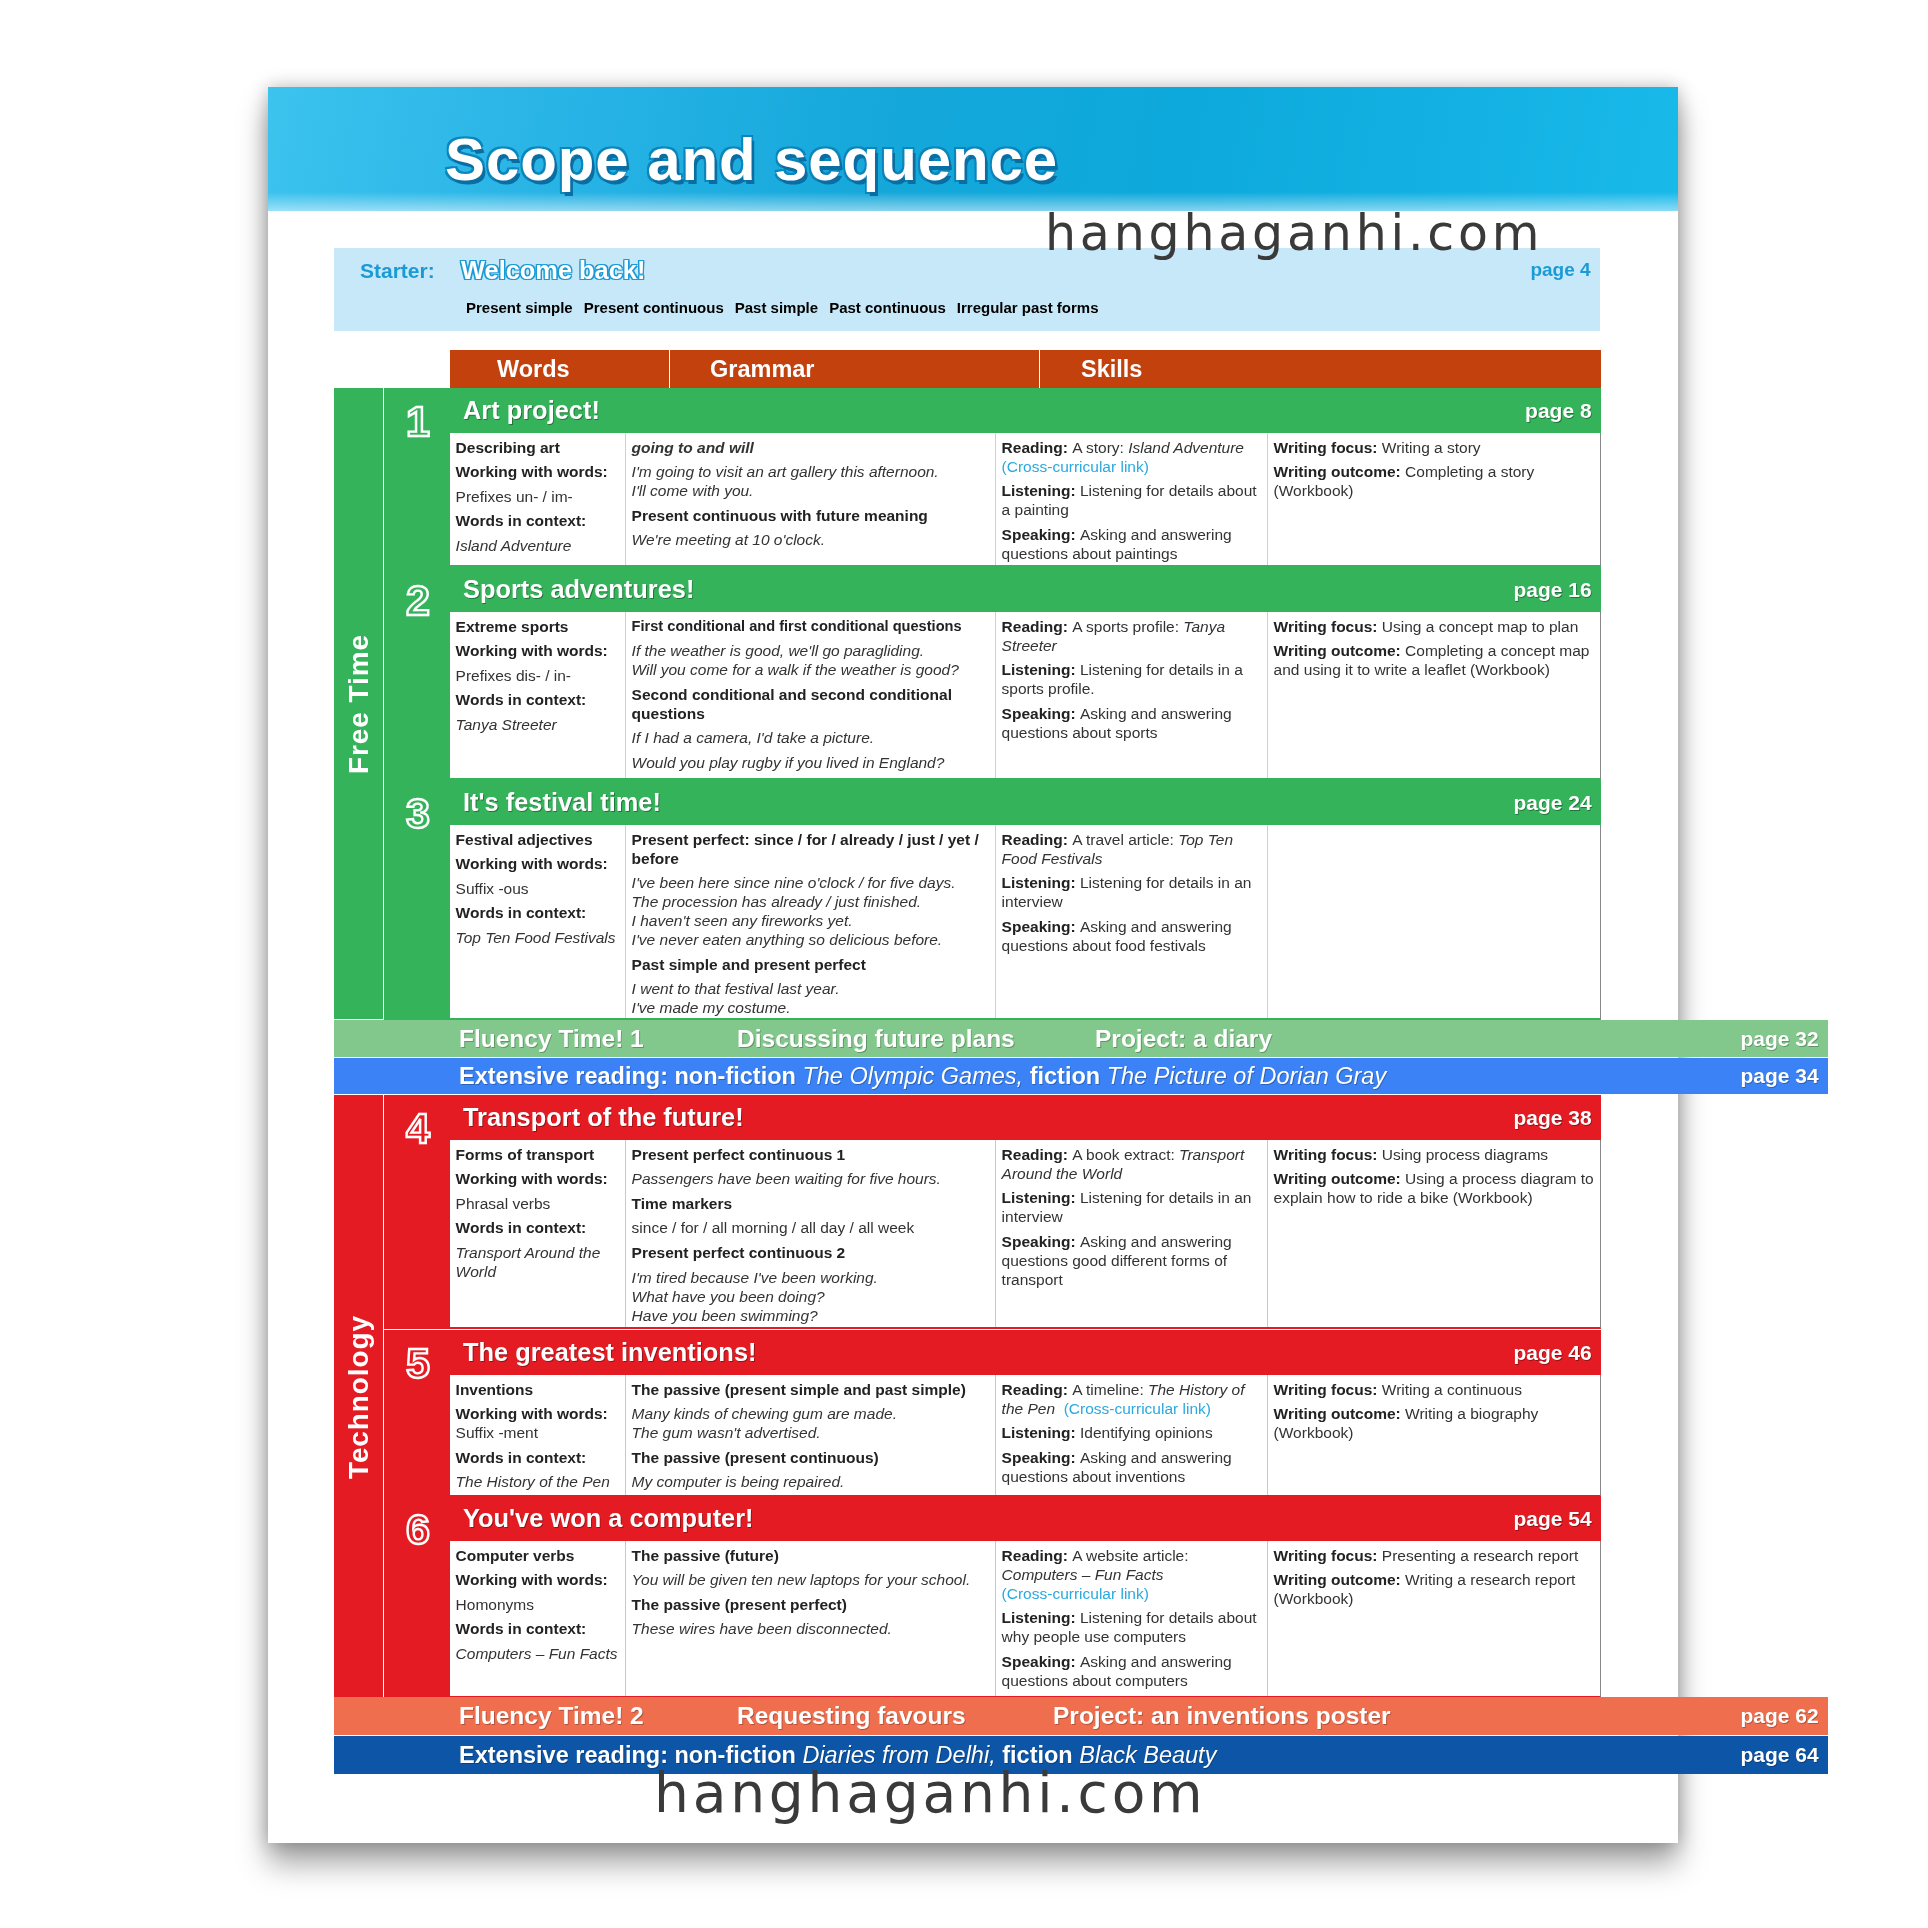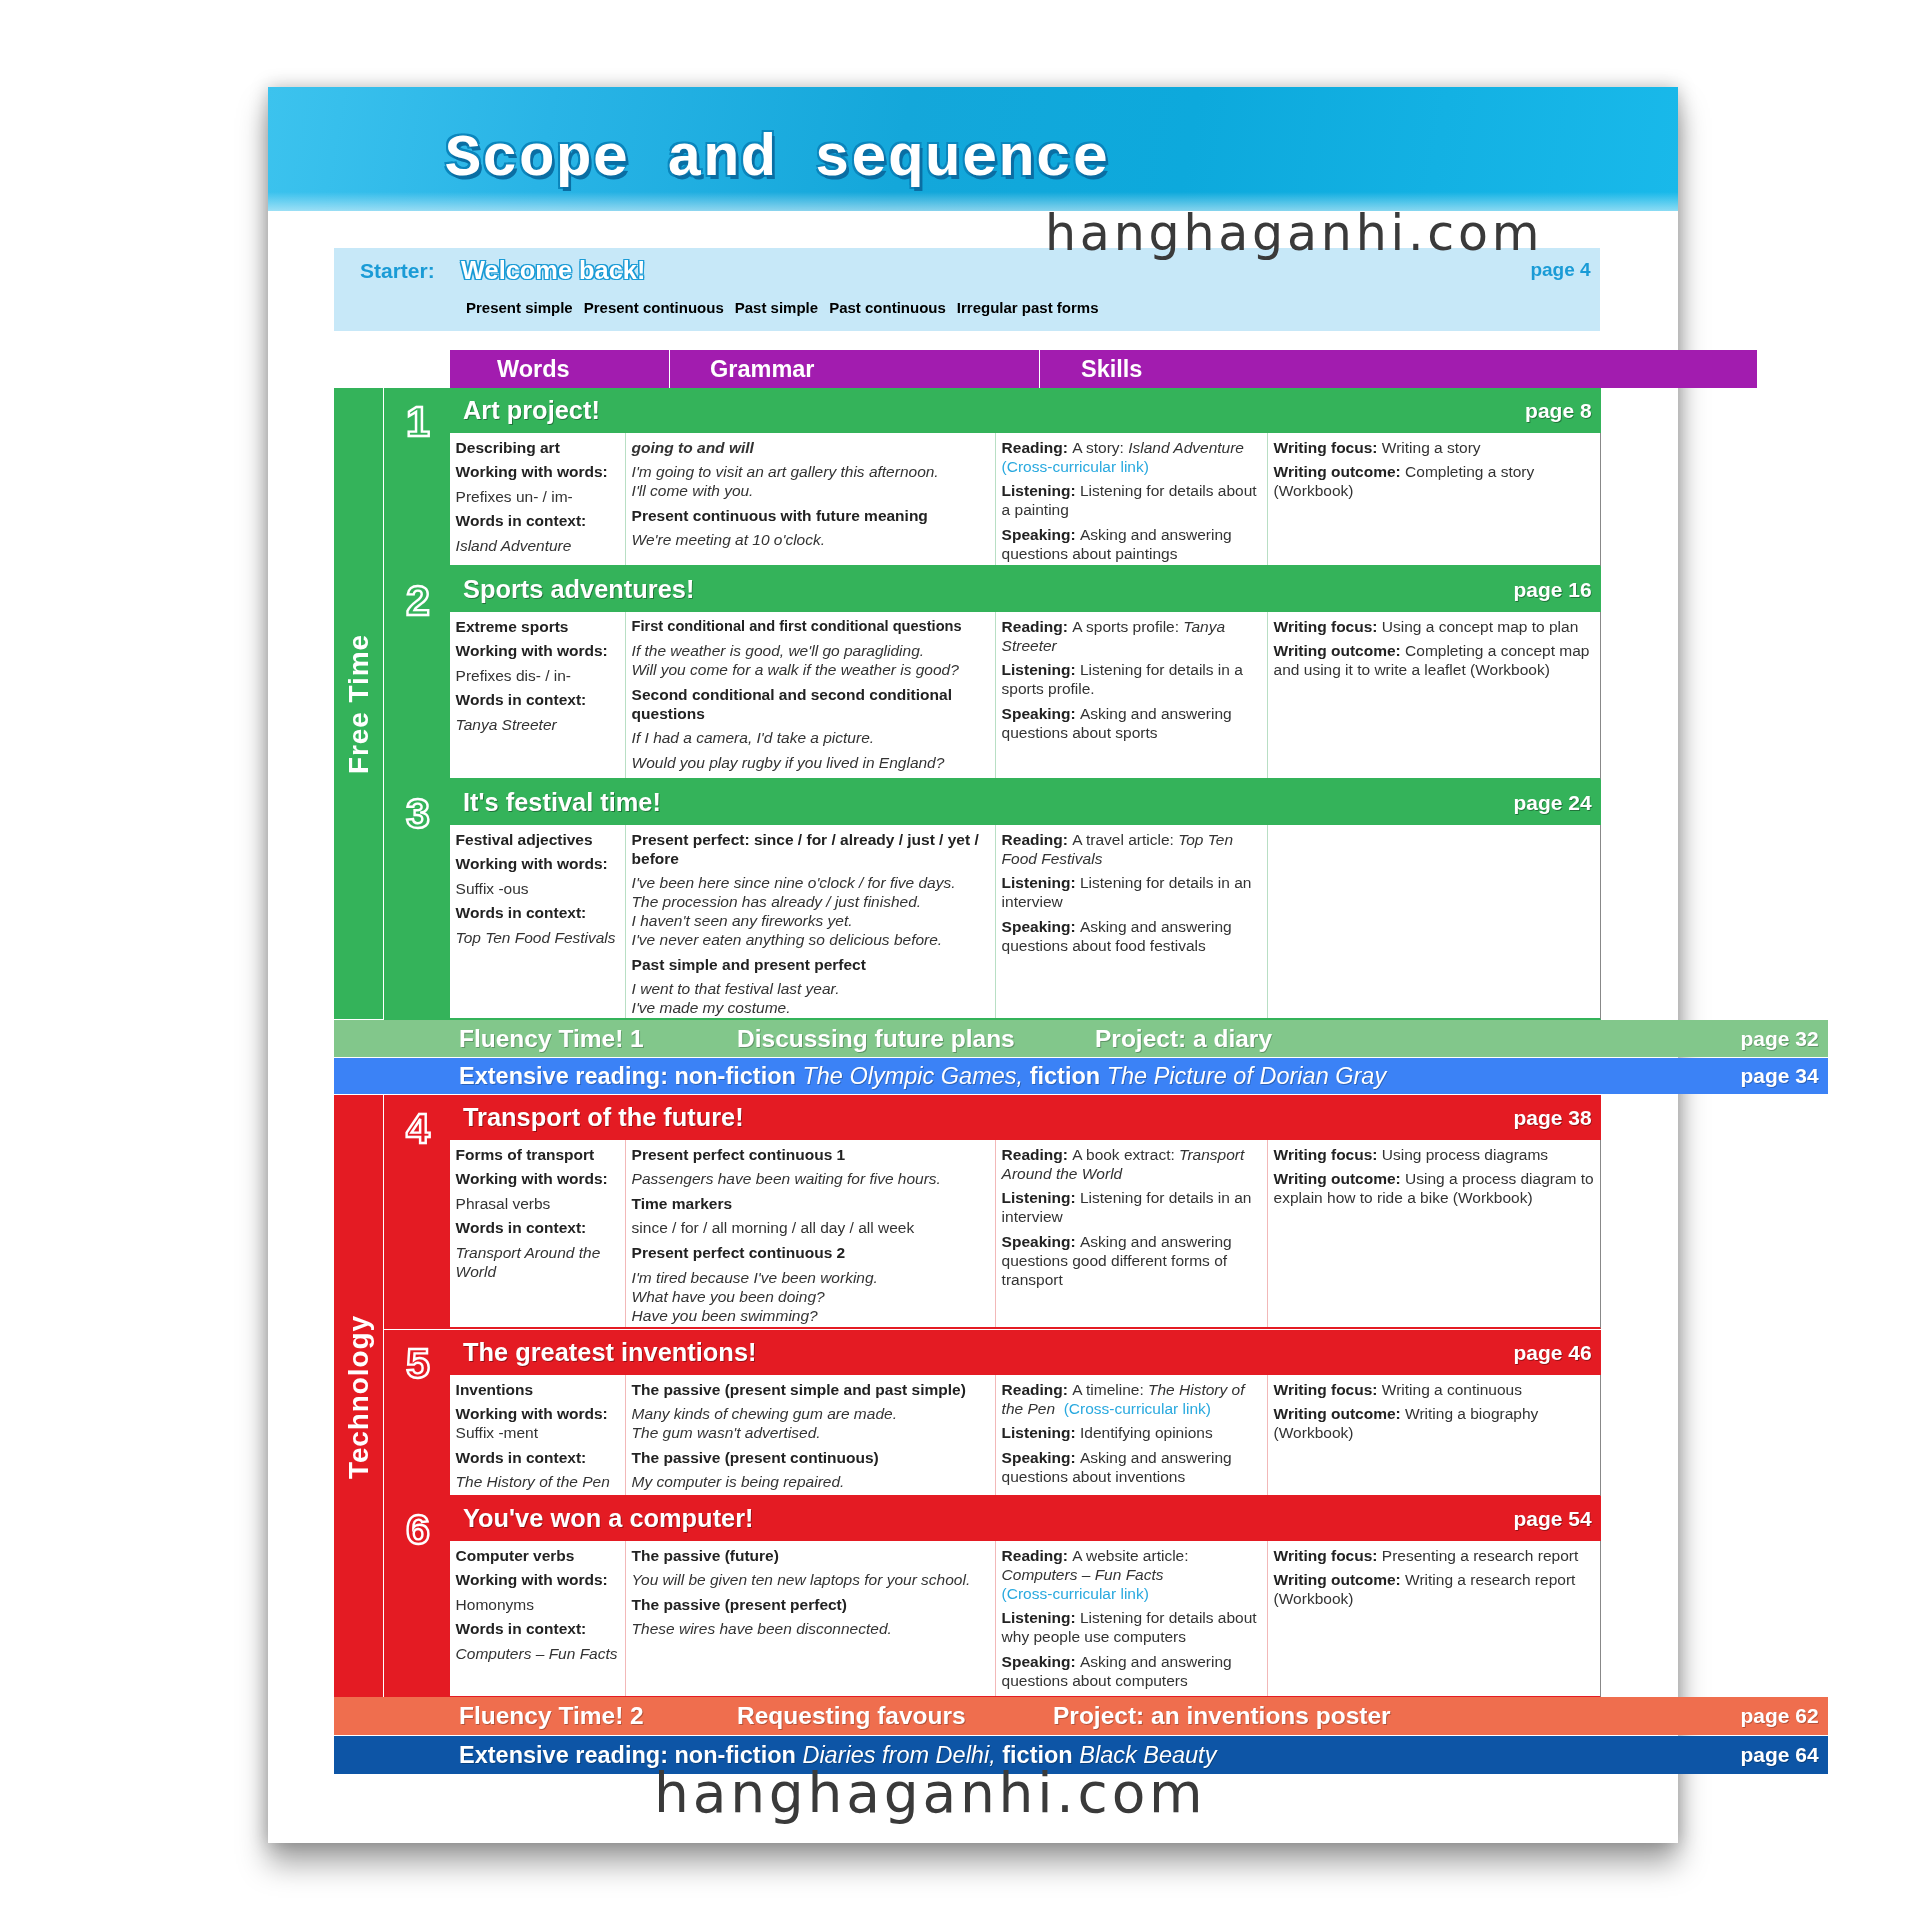--- a/index.html
+++ b/index.html
@@ -4,35 +4,35 @@
 <style>
   *{box-sizing:border-box;margin:0;padding:0}
   html,body{width:1928px;height:1928px;background:#ffffff;overflow:hidden}
   body{position:relative;font-family:"Liberation Sans","DejaVu Sans",sans-serif;color:#222}
   .page{position:absolute;left:268px;top:87px;width:1410px;height:1756px;background:#fff;
         box-shadow:0 21px 28px rgba(0,0,0,.35),0 0 17px rgba(0,0,0,.25)}
   .hdr{position:absolute;left:0;top:0;width:100%;height:124px;
        background:linear-gradient(100deg,#3cc3ee 0%,#29b4e6 20%,#14a7da 45%,#0da9dc 65%,#19b9ea 100%)}
   .hdr-fade{position:absolute;left:0;top:105px;width:100%;height:38px;
        background:linear-gradient(180deg,rgba(255,255,255,0) 0%,#fff 100%)}
-  .title{position:absolute;left:177px;top:38px;font-family:Liberation Mono, monospace;font-weight:bold;
+  .title{position:absolute;left:177px;top:38px;font-family:Liberation Sans, sans-serif;font-weight:bold;
          font-size:60px;color:#fff;letter-spacing:0.9px;
          text-shadow:0 0 0 #0b6fa3,2.8px 3.8px 0 #0a6ea3,-1.9px -1.9px 0 #0a86bd,1.9px -1.9px 0 #0a86bd,-1.9px 1.9px 0 #0a86bd}
   .wm{position:absolute;font-family:"DejaVu Sans",sans-serif;color:#3a3a3a;letter-spacing:3.8px;font-size:49px;z-index:5;white-space:nowrap}
   .wm.top{left:1045px;top:205px}
   .wm.bot{left:654px;top:1761px;font-size:55px}
 
   .starter{position:absolute;left:334px;top:248px;width:1266px;height:83px;background:#c7e8f8}
   .st-label{position:absolute;left:26px;top:11.3px;font-weight:bold;font-size:21px;color:#1a9bd6}
   .st-title{position:absolute;left:127px;top:7.5px;font-weight:bold;font-size:25.4px;color:#fff;
             text-shadow:-1.4px -1.4px 0 #1a9bd6,1.4px -1.4px 0 #1a9bd6,-1.4px 1.4px 0 #1a9bd6,1.4px 1.4px 0 #1a9bd6}
   .st-page{position:absolute;right:9.4px;top:11.3px;font-weight:bold;font-size:19px;color:#1a9bd6}
   .st-items{position:absolute;left:132px;top:51px;display:flex;gap:11px;font-weight:bold;font-size:15px;color:#000000}
 
-  .colhdr{position:absolute;left:450px;top:350px;width:1307px;height:38px;background:#a21caf;display:flex}
+  .colhdr{position:absolute;left:450px;top:350px;width:1151px;height:38px;background:#c2410c;display:flex}
   .colhdr div{color:#fff;font-weight:bold;font-size:23.5px;line-height:38px;padding-left:45px;border-right:1.9px solid #fff}
   .colhdr .c1{width:220px;padding-left:47px}
   .colhdr .c2{width:370px;padding-left:40px}
   .colhdr .c3{flex:1;border-right:none;padding-left:41px}
 
   .theme{position:absolute;left:334px;width:49px}
   .theme span{position:absolute;left:50%;top:50%;transform:translate(-50%,-50%) rotate(-90deg);
               color:#fff;font-weight:bold;font-size:28px;white-space:nowrap;letter-spacing:0.9px}
   .theme.green{background:#34b35a;top:388px;height:631px}
   .theme.red{background:#e41b23;top:1095px;height:603px}

